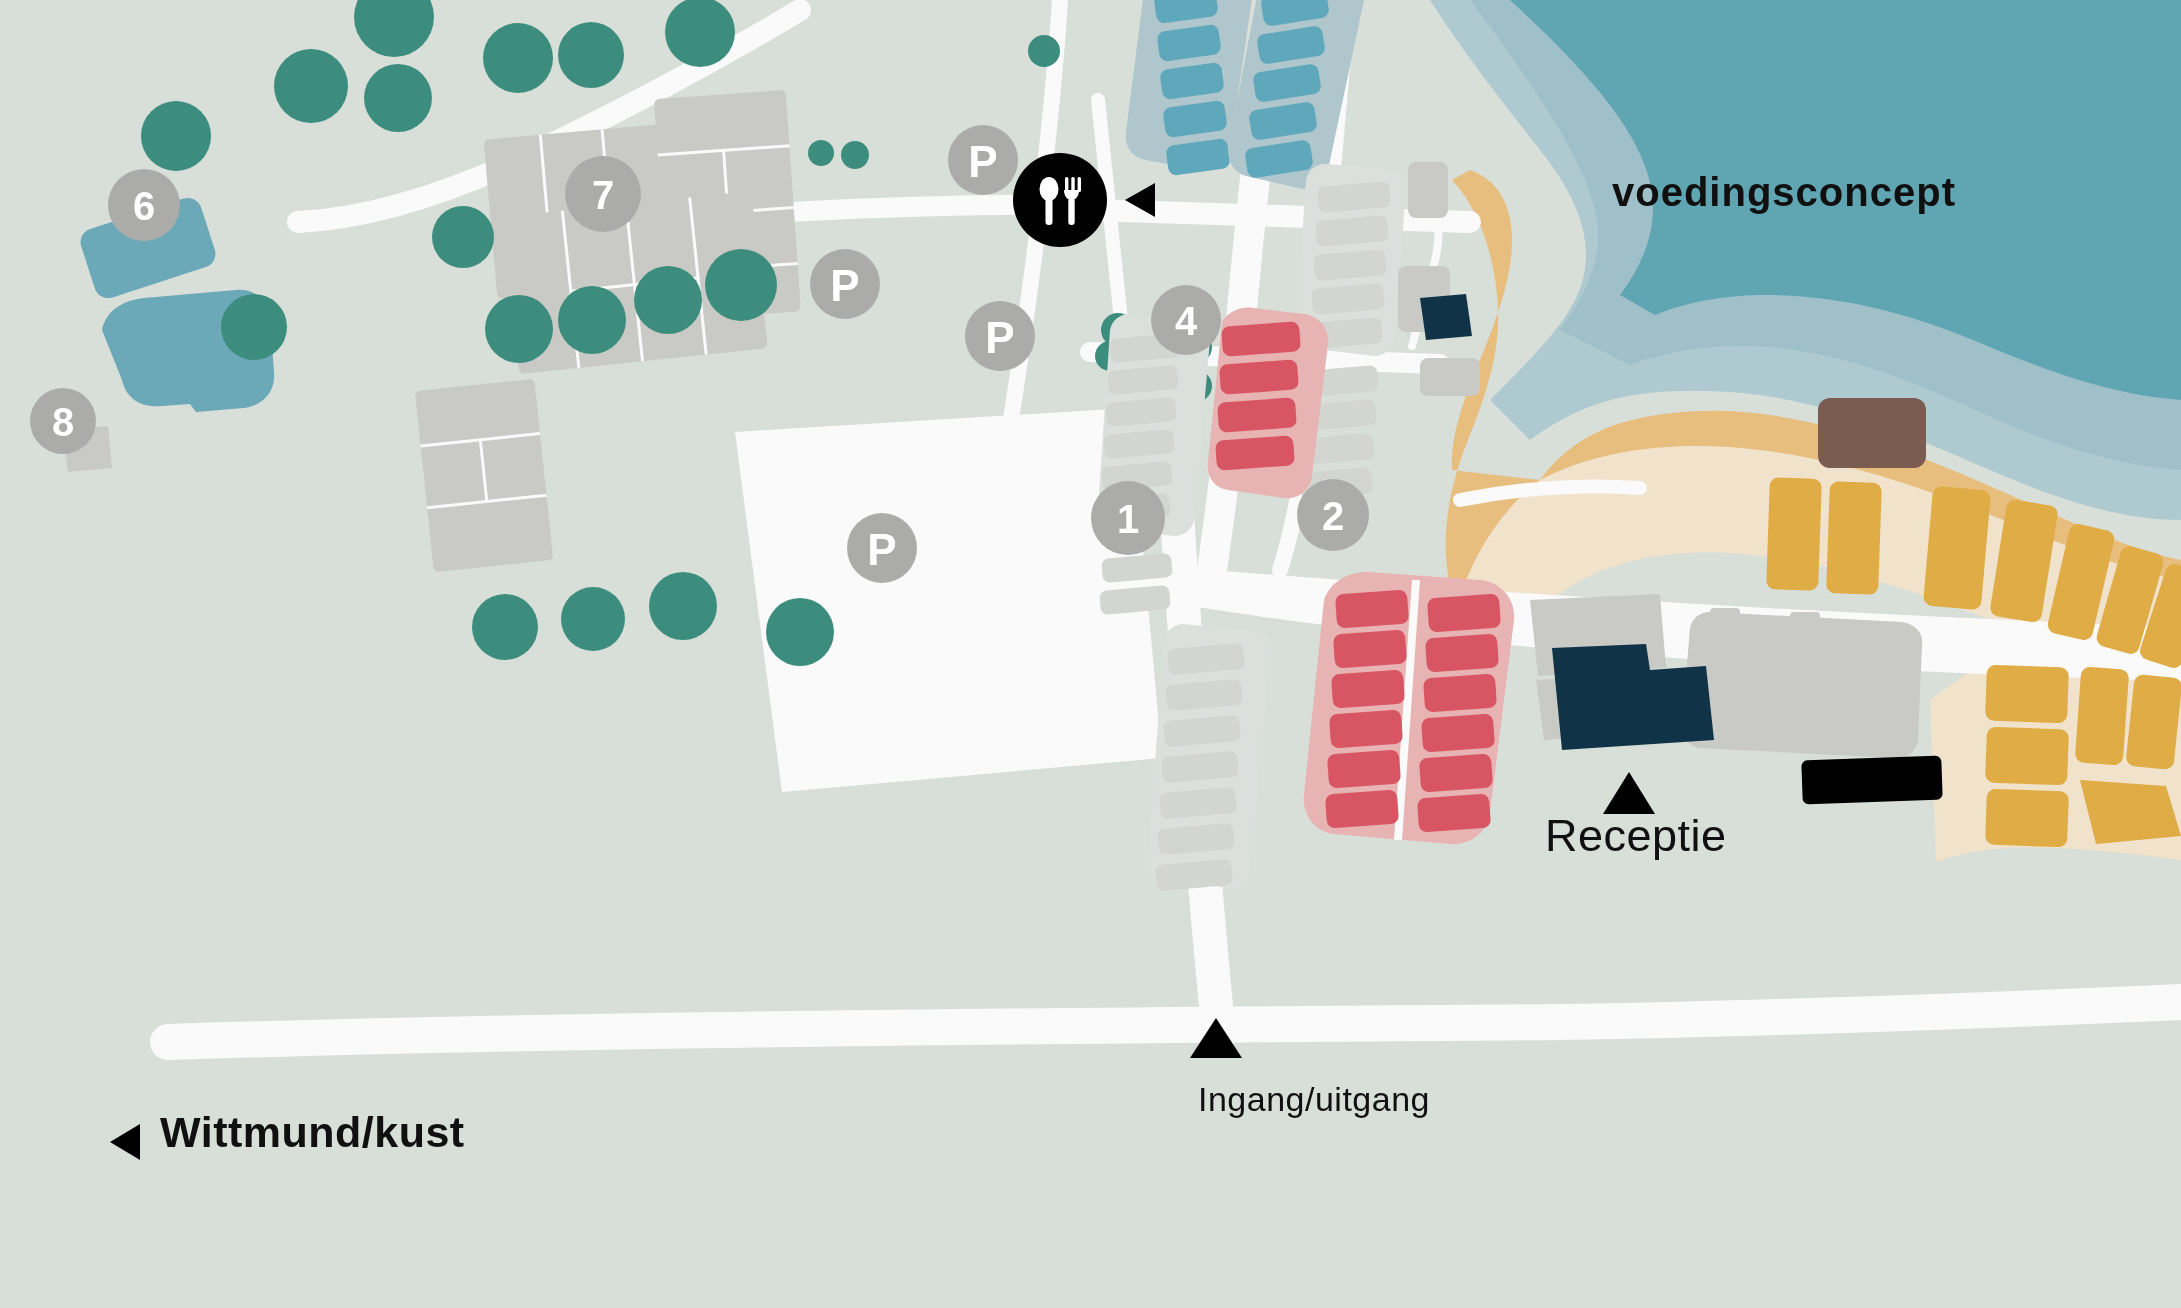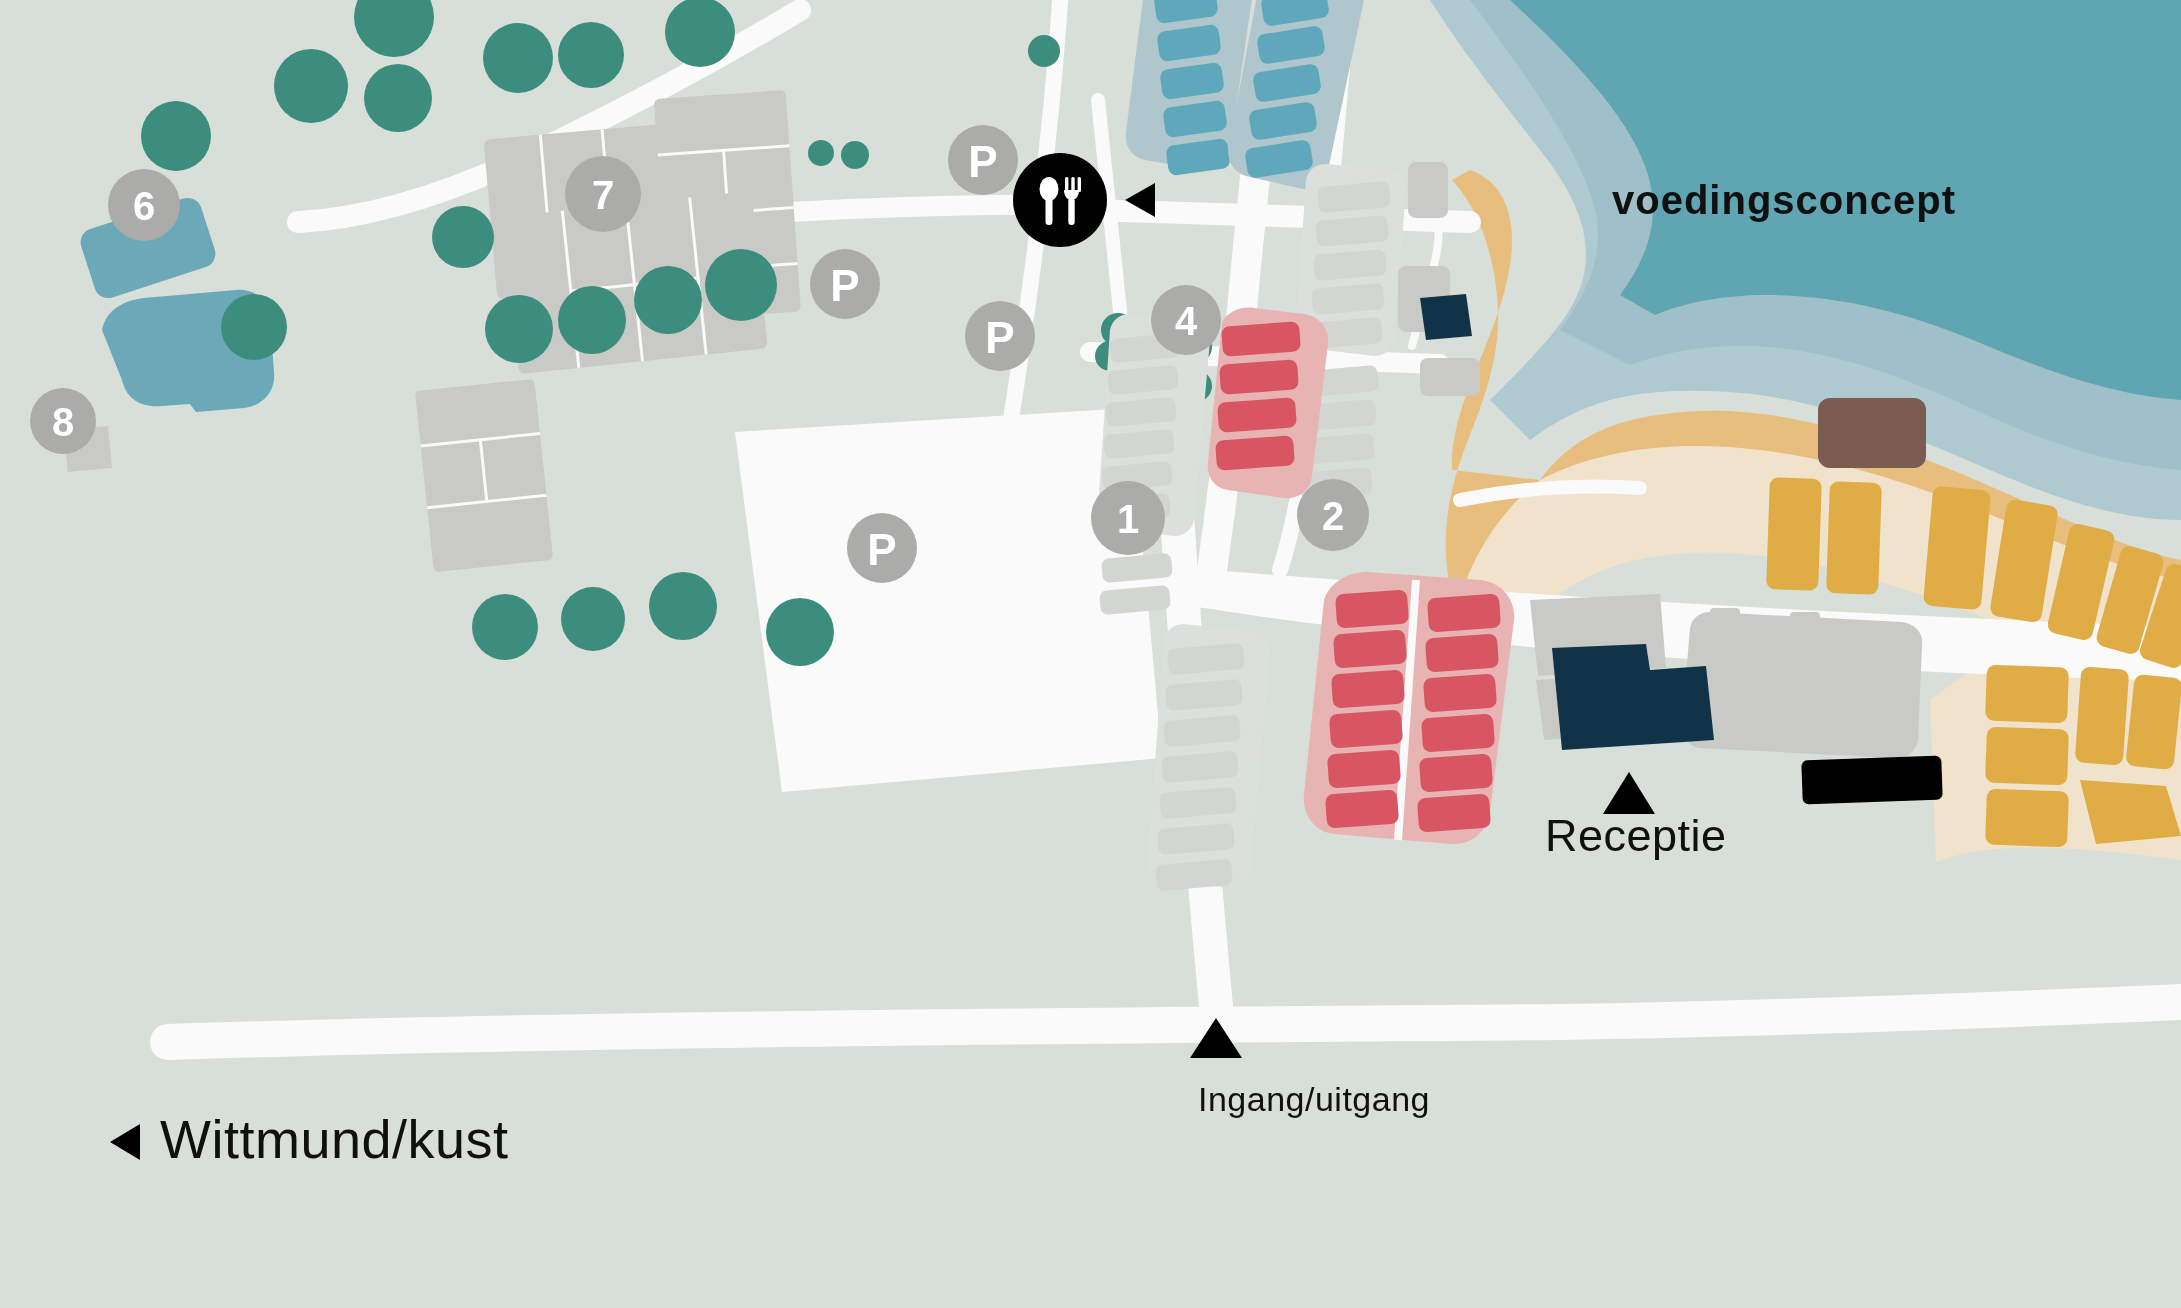--- a/index.html
+++ b/index.html
@@ -11,24 +11,24 @@
     background:#D8DFD8;
   }
   #map-svg{position:absolute;top:0;left:0;width:2181px;height:1308px;display:block;}
   .map-label{
     position:absolute;
     color:#101010;
     white-space:nowrap;
     font-family:"Liberation Sans", sans-serif;
     letter-spacing:.5px;
   }
-  .lbl-voeding{ left:1612px; top:170px; font-size:40px; font-weight:700; letter-spacing:1px;margin-top:8px;}
+  .lbl-voeding{ left:1612px; top:170px; font-size:40px; font-weight:700; letter-spacing:1px;}
   .lbl-receptie{ left:1545px; top:810px; font-size:45px; font-weight:400;}
   .lbl-ingang{ left:1198px; top:1080px; font-size:34px; font-weight:400;}
-  .lbl-wittmund{ left:160px; top:1108px; font-size:54px; font-weight:400;}
+  .lbl-wittmund{ left:160px; top:1108px; font-size:43px; font-weight:700;}
   .marker-num{
     font-size:40px; font-weight:600; fill:#ffffff;
     font-family:"Liberation Sans", sans-serif;
   }
   .marker-p{
     font-size:44px; font-weight:600; fill:#ffffff;
     font-family:"Liberation Sans", sans-serif;
   }
 </style>
 </head>

